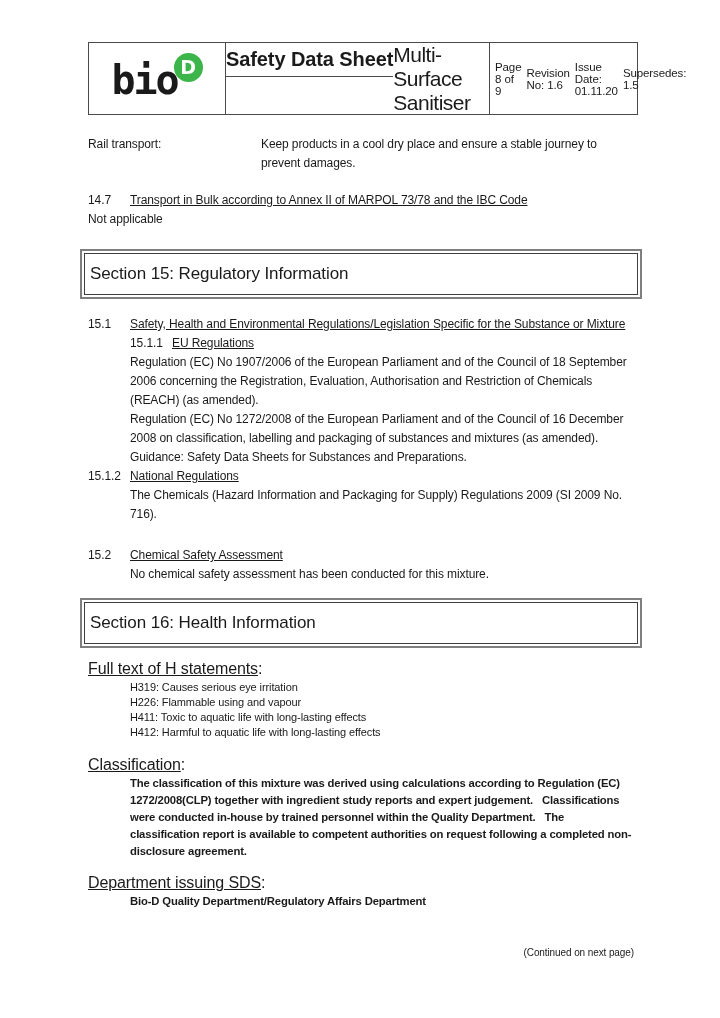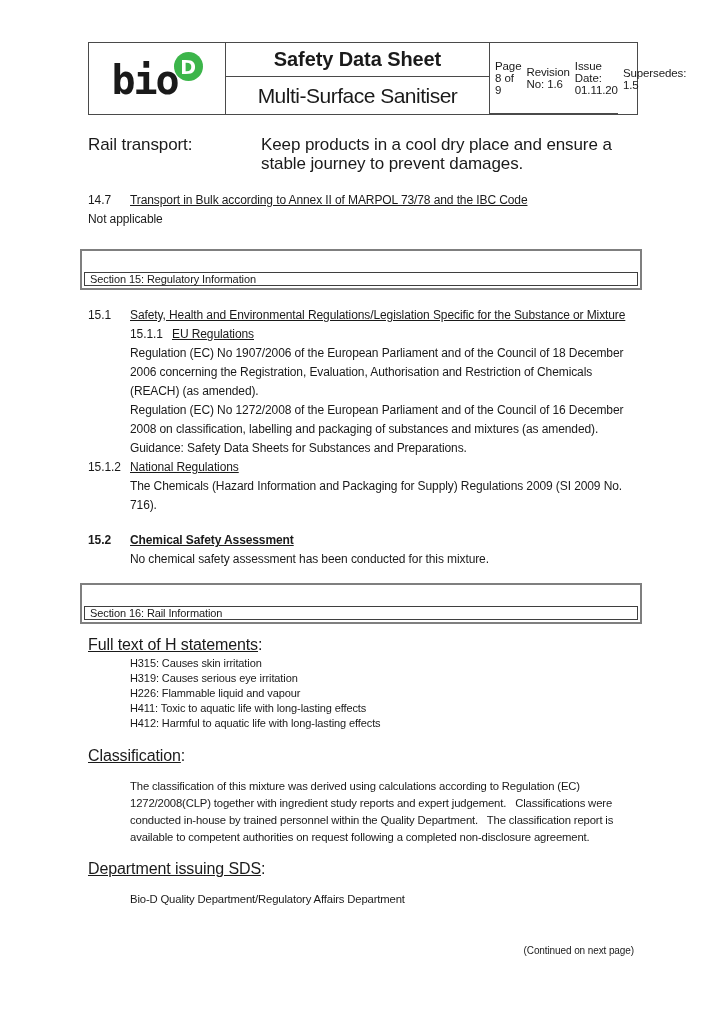--- a/index.html
+++ b/index.html
@@ -30,71 +30,71 @@
     font-size:40px;letter-spacing:-2px;line-height:1;
   }
   .logo-badge{
     display:inline-flex;width:29px;height:29px;border-radius:50%;
     background:var(--badge-green);color:#fff;font-weight:bold;font-size:19px;
     align-items:center;justify-content:center;margin-left:-4px;
     position:relative;top:-13px;font-family:"DejaVu Sans",sans-serif;letter-spacing:0;
   }
   .title-cell{
     border-left:1px solid var(--border-dark);border-right:1px solid var(--border-dark);
-    display:flex;flex-direction:column;
+    display:flex;flex-direction:row;
   }
   .title-row1{
     height:34px;border-bottom:1px solid var(--border-dark);
     display:flex;align-items:center;justify-content:center;
     font-weight:bold;font-size:20px;
   }
   .title-row2{
     flex:1;display:flex;align-items:center;justify-content:center;
     font-weight:normal;font-size:21px;letter-spacing:-0.5px;
   }
   .meta-cell{display:flex;flex-direction:row;}
   .meta-row{
     flex:1;display:flex;align-items:center;padding-left:5px;
     font-size:11.5px;border-bottom:1px solid var(--border-dark);
   }
   .meta-row:last-child{border-bottom:none;}
 
   
-  .kv-row{display:flex;margin-top:20px;font-size:17px;line-height:19px;}
+  .kv-row{display:flex;margin-top:20px;font-size:12px;line-height:19px;}
   .kv-label{width:173px;flex-shrink:0;}
   .kv-value{width:385px;}
 
   p{margin:0;}
   .num-heading{font-size:12px;line-height:19px;margin-top:18px;}
   .num-heading.flow{margin-top:0;}
   .num{display:inline-block;width:42px;}
   .u{text-decoration:underline;}
   .plain{font-size:12px;line-height:19px;}
   .para{font-size:12px;line-height:19px;padding-left:42px;width:550px;}
   .indent1{padding-left:42px;}
-  .gap-top{margin-top:16px;font-weight:bold;}
+  .gap-top{margin-top:22px;}
 
   
   .section-box{
     margin:20px 0 16px -8px;width:562px;
     border:2px solid var(--box-outer);padding:2px;background:#fff;
   }
   .section-box-inner{
-    border:1px solid var(--box-inner);padding:0 5px;font-size:11px;margin-top:19px;
+    border:1px solid var(--box-inner);padding:10px 5px;font-size:17px;
   }
   .section-box.second{margin-top:14px;margin-bottom:12px;}
 
   
   .label-heading{font-size:16px;line-height:17px;margin-top:16px;}
   .label-heading.first{margin-top:0;}
   .h-list{margin-top:3px;}
   .h-item{font-size:11px;line-height:15px;padding-left:42px;}
   .small-para{
     font-size:11.3px;line-height:17px;padding-left:42px;width:546px;
-    margin-top:14px;white-space:pre-wrap;letter-spacing:-0.15px;
+    margin-top:2px;white-space:pre-wrap;letter-spacing:-0.15px;font-weight:bold;
   }
   .dept{white-space:normal;}
   .dept-label{margin-top:14px;}
   .continued{
     margin-top:36px;text-align:right;font-size:10px;width:546px;line-height:14px;
   }
 </style>
 </head>
 <body>
 
@@ -127,39 +127,38 @@
     <p class="plain">Not applicable</p>
 
     <div class="section-box">
       <div class="section-box-inner">Section 15: Regulatory Information</div>
     </div>
 
     <p class="num-heading flow"><span class="num">15.1</span><span class="u">Safety, Health and Environmental Regulations/Legislation Specific for the Substance or Mixture</span></p>
 
     <p class="num-heading flow indent1"><span class="num">15.1.1</span><span class="u">EU Regulations</span></p>
 
-    <p class="para">Regulation (EC) No 1907/2006 of the European Parliament and of the Council of 18 December 2006 concerning the Registration, Evaluation, Authorisation and Restriction of Chemicals (REACH) (as amended).</p>
+    <p class="para">Regulation (EC) No 1907/2006 of the European Parliament and of the Council of 18 September 2006 concerning the Registration, Evaluation, Authorisation and Restriction of Chemicals (REACH) (as amended).</p>
     <p class="para">Regulation (EC) No 1272/2008 of the European Parliament and of the Council of 16 December 2008 on classification, labelling and packaging of substances and mixtures (as amended).</p>
     <p class="para">Guidance: Safety Data Sheets for Substances and Preparations.</p>
 
     <p class="num-heading flow"><span class="num">15.1.2</span><span class="u">National Regulations</span></p>
     <p class="para">The Chemicals (Hazard Information and Packaging for Supply) Regulations 2009 (SI 2009 No. 716).</p>
 
     <p class="num-heading gap-top"><span class="num">15.2</span><span class="u">Chemical Safety Assessment</span></p>
     <p class="para">No chemical safety assessment has been conducted for this mixture.</p>
 
     <div class="section-box second">
-      <div class="section-box-inner">Section 16: Rail Information</div>
+      <div class="section-box-inner">Section 16: Health Information</div>
     </div>
 
     <p class="label-heading first"><span class="u">Full text of H statements</span><span>:</span></p>
     <div class="h-list">
-      <p class="h-item">H315: Causes skin irritation</p>
       <p class="h-item">H319: Causes serious eye irritation</p>
-      <p class="h-item">H226: Flammable liquid and vapour</p>
+      <p class="h-item">H226: Flammable using and vapour</p>
       <p class="h-item">H411: Toxic to aquatic life with long-lasting effects</p>
       <p class="h-item">H412: Harmful to aquatic life with long-lasting effects</p>
     </div>
 
     <p class="label-heading"><span class="u">Classification</span><span>:</span></p>
     <p class="small-para">The classification of this mixture was derived using calculations according to Regulation (EC) 1272/2008(CLP) together with ingredient study reports and expert judgement.   Classifications were conducted in-house by trained personnel within the Quality Department.   The classification report is available to competent authorities on request following a completed non-disclosure agreement.</p>
 
     <p class="label-heading dept-label"><span class="u">Department issuing SDS</span><span>:</span></p>
     <p class="small-para dept">Bio-D Quality Department/Regulatory Affairs Department</p>
 

